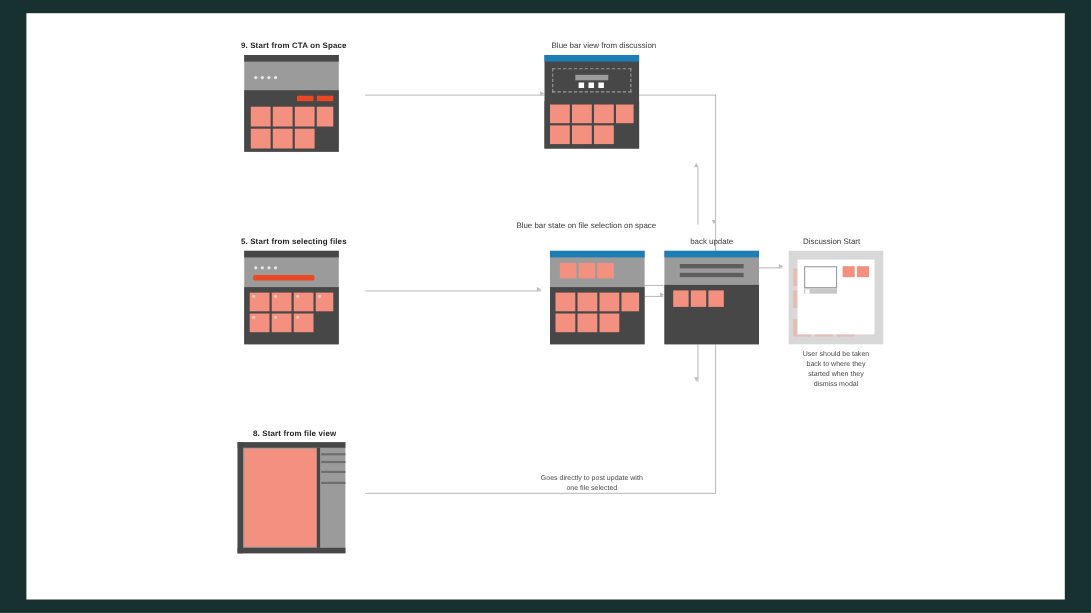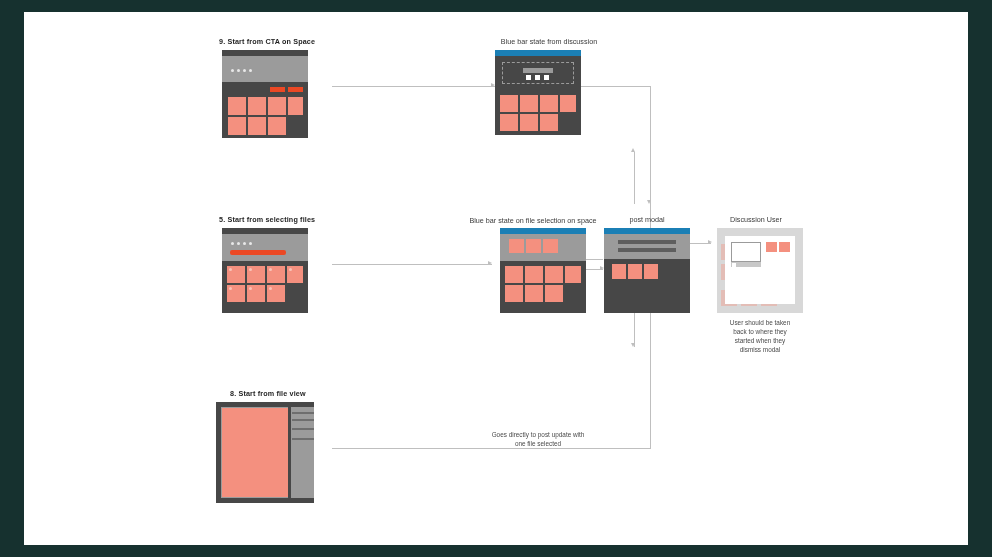--- a/index.html
+++ b/index.html
@@ -104,21 +104,21 @@
       <div class="band" style="left:66px; top:37px; width:15px; height:5px; background:#EB4824;"></div>
       <div class="tile" style="left:6px; top:47px; width:18px; height:18px;"></div>
       <div class="tile" style="left:26px; top:47px; width:18px; height:18px;"></div>
       <div class="tile" style="left:46px; top:47px; width:18px; height:18px;"></div>
       <div class="tile" style="left:66px; top:47px; width:15px; height:18px;"></div>
       <div class="tile" style="left:6px; top:67px; width:18px; height:18px;"></div>
       <div class="tile" style="left:26px; top:67px; width:18px; height:18px;"></div>
       <div class="tile" style="left:46px; top:67px; width:18px; height:18px;"></div>
     </div>
 
-    <div class="node-label" style="left:460px; top:25px; width:130px;">Blue bar state from discussion</div>
+    <div class="node-label" style="left:460px; top:25px; width:130px;">Blue bar view from discussion</div>
     <div class="mock" style="left:471px; top:38px; width:86px; height:85px; background:#474747;">
       <div class="band" style="left:0; top:0; width:86px; height:6px; background:#1B7FB5;"></div>
       <div class="band" style="left:7px; top:12px; width:72px; height:22px; border:1px dashed #9B9B9B;"></div>
       <div class="band" style="left:28px; top:18px; width:30px; height:5px; background:#9B9B9B;"></div>
       <div class="band" style="left:31px; top:25px; width:5px; height:5px; background:#FFFFFF;"></div>
       <div class="band" style="left:40px; top:25px; width:5px; height:5px; background:#FFFFFF;"></div>
       <div class="band" style="left:49px; top:25px; width:5px; height:5px; background:#FFFFFF;"></div>
       <div class="band" style="left:0; top:42px; width:86px; height:43px; background:#474747;"></div>
       <div class="tile" style="left:5px; top:45px; width:18px; height:17px;"></div>
       <div class="tile" style="left:25px; top:45px; width:18px; height:17px;"></div>
@@ -154,48 +154,48 @@
           <span class="sel" style="left:2px; top:2px; width:3px; height:3px;"></span>
         </div>
       <div class="tile" style="left:25px; top:57px; width:18px; height:17px;">
           <span class="sel" style="left:2px; top:2px; width:3px; height:3px;"></span>
         </div>
       <div class="tile" style="left:45px; top:57px; width:18px; height:17px;">
           <span class="sel" style="left:2px; top:2px; width:3px; height:3px;"></span>
         </div>
     </div>
 
-    <div class="node-label" style="left:426px; top:204px; width:166px;">Blue bar state on file selection on space</div>
+    <div class="node-label" style="left:426px; top:188px; width:166px;">Blue bar state on file selection on space</div>
     <div class="mock" style="left:476px; top:216px; width:86px; height:85px; background:#9B9B9B;">
       <div class="band" style="left:0; top:0; width:86px; height:6px; background:#1B7FB5;"></div>
       <div class="tile" style="left:9px; top:11px; width:15px; height:14px;"></div>
       <div class="tile" style="left:26px; top:11px; width:15px; height:14px;"></div>
       <div class="tile" style="left:43px; top:11px; width:15px; height:14px;"></div>
       <div class="band" style="left:0; top:33px; width:86px; height:52px; background:#474747;"></div>
       <div class="tile" style="left:5px; top:38px; width:18px; height:17px;"></div>
       <div class="tile" style="left:25px; top:38px; width:18px; height:17px;"></div>
       <div class="tile" style="left:45px; top:38px; width:18px; height:17px;"></div>
       <div class="tile" style="left:65px; top:38px; width:16px; height:17px;"></div>
       <div class="tile" style="left:5px; top:57px; width:18px; height:17px;"></div>
       <div class="tile" style="left:25px; top:57px; width:18px; height:17px;"></div>
       <div class="tile" style="left:45px; top:57px; width:18px; height:17px;"></div>
     </div>
 
-    <div class="node-label" style="left:580px; top:203px; width:86px;">post modal</div>
+    <div class="node-label" style="left:580px; top:203px; width:86px;">back update</div>
     <div class="mock" style="left:580px; top:216px; width:86px; height:85px; background:#9B9B9B;">
       <div class="band" style="left:0; top:0; width:86px; height:6px; background:#1B7FB5;"></div>
       <div class="band" style="left:14px; top:12px; width:58px; height:4px; background:#5E5E5E;"></div>
       <div class="band" style="left:14px; top:20px; width:58px; height:4px; background:#5E5E5E;"></div>
       <div class="band" style="left:0; top:31px; width:86px; height:54px; background:#474747;"></div>
       <div class="tile" style="left:8px; top:36px; width:14px; height:15px;"></div>
       <div class="tile" style="left:24px; top:36px; width:14px; height:15px;"></div>
       <div class="tile" style="left:40px; top:36px; width:14px; height:15px;"></div>
     </div>
 
-    <div class="node-label" style="left:687px; top:203px; width:90px;">Discussion User</div>
+    <div class="node-label" style="left:687px; top:203px; width:90px;">Discussion Start</div>
     <div class="mock" style="left:693px; top:216px; width:86px; height:85px; background:#D8D8D8;">
       <div class="tile" style="left:4px; top:16px; width:16px; height:16px; opacity:0.38;"></div>
       <div class="tile" style="left:4px; top:36px; width:16px; height:16px; opacity:0.38;"></div>
       <div class="tile" style="left:4px; top:62px; width:16px; height:16px; opacity:0.38;"></div>
       <div class="tile" style="left:24px; top:62px; width:16px; height:16px; opacity:0.38;"></div>
       <div class="tile" style="left:44px; top:62px; width:16px; height:16px; opacity:0.38;"></div>
       <div class="band" style="left:8px; top:8px; width:70px; height:68px; background:#FFFFFF;"></div>
       <div class="band" style="left:14px; top:14px; width:30px; height:20px; background:#FFFFFF; border:1px solid #9B9B9B;"></div>
       <div class="band" style="left:14px; top:34px; width:30px; height:5px; background:#C8C8C8;"></div>
       <div class="band" style="left:15px; top:34.5px; width:4px; height:4px; background:#FFFFFF;"></div>

